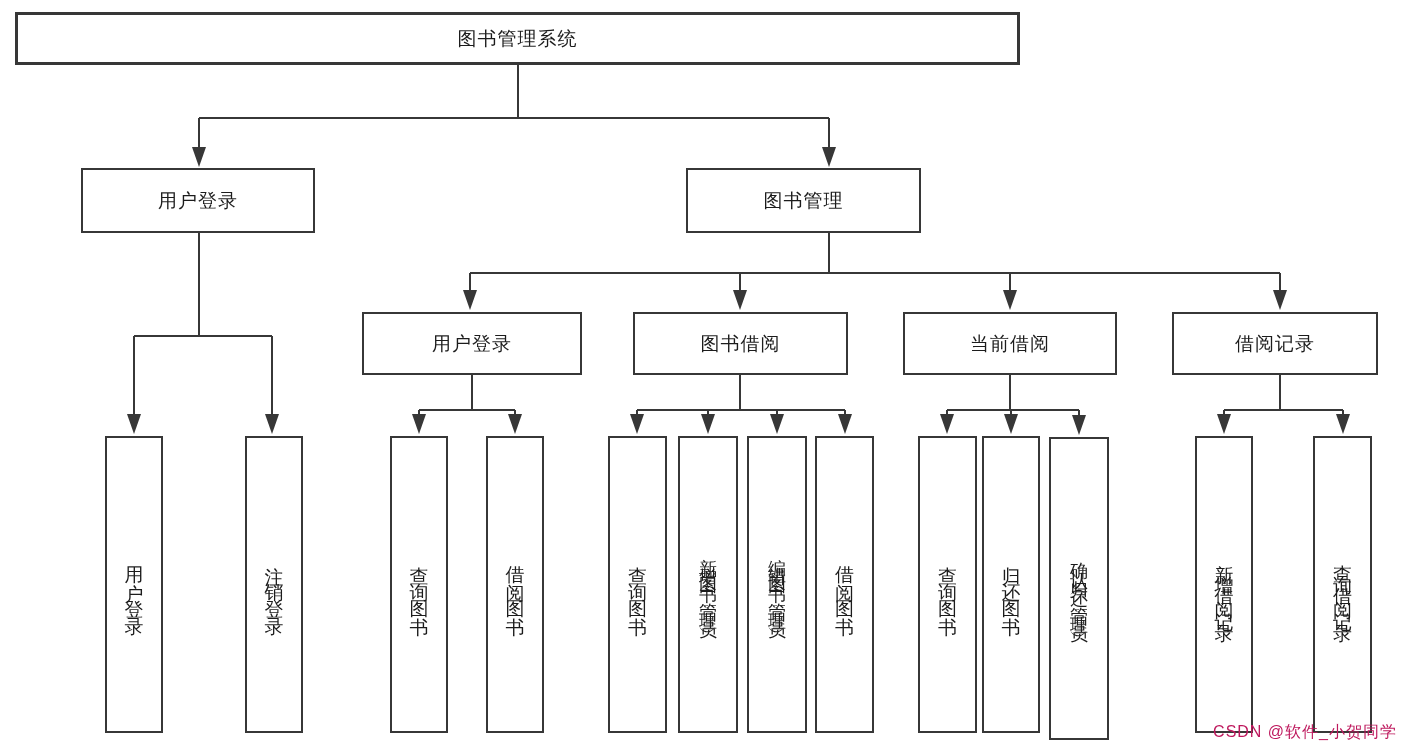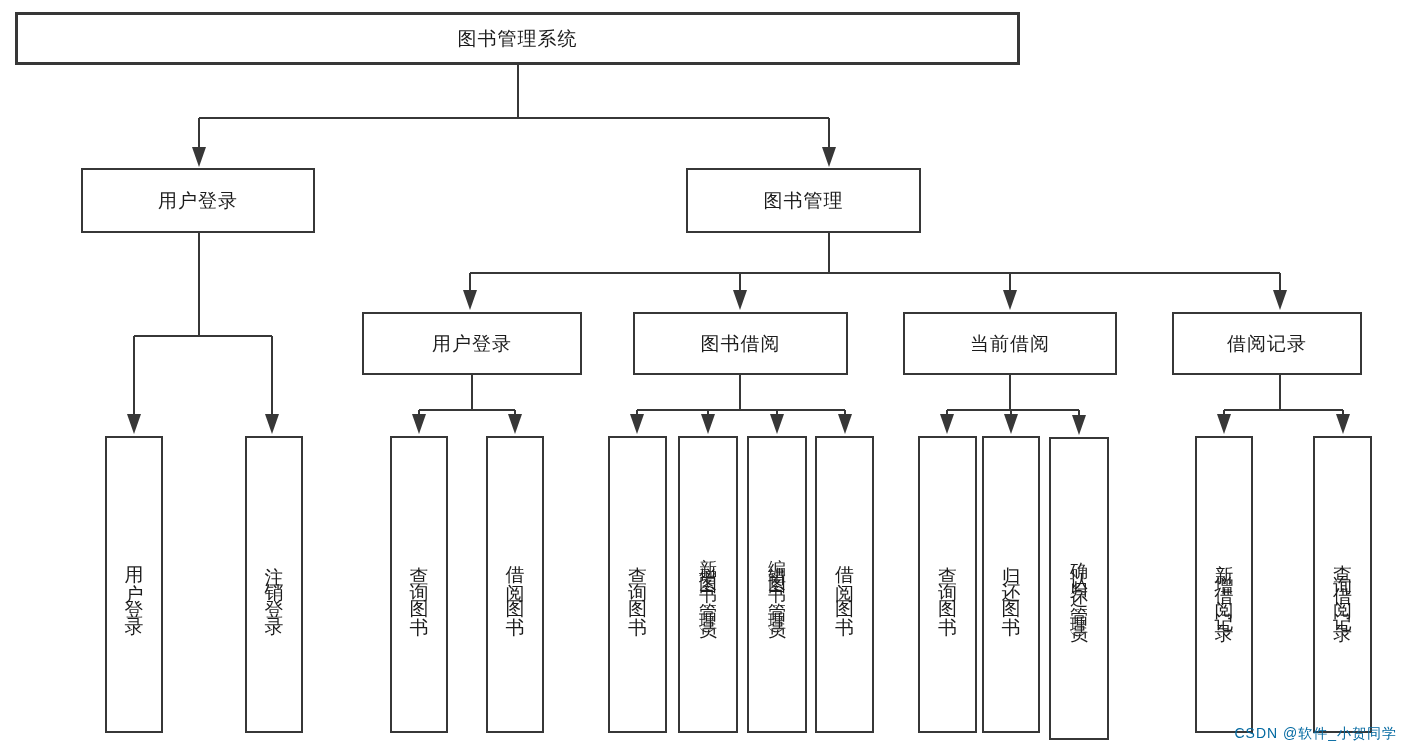--- a/index.html
+++ b/index.html
@@ -43,22 +43,22 @@
     text-orientation: mixed;
     white-space: nowrap;
   }
   .node.v.sp4 span { letter-spacing: 17px; }
   .node.v.sp6 span { letter-spacing: 12px; }
   .node.v.sp9 span { letter-spacing: 9px; font-size: 18px; }
   .watermark {
     position: absolute;
     right: 8px;
     bottom: 4px;
-    font-size: 14px;
-    color: #0369a1;
+    font-size: 16px;
+    color: #be185d;
     letter-spacing: 1px;
     z-index: 5;
   }
 </style>
 </head>
 <body>
 
 <div class="canvas">
 
   <svg class="connectors" width="1405" height="747" viewBox="0 0 1405 747">
@@ -114,21 +114,21 @@
 
   <div class="node" style="left:362px; top:312px; width:220px; height:63px;">
     <span>用户登录</span>
   </div>
   <div class="node" style="left:903px; top:312px; width:214px; height:63px;">
     <span>当前借阅</span>
   </div>
   <div class="node" style="left:633px; top:312px; width:215px; height:63px;">
     <span>图书借阅</span>
   </div>
-  <div class="node" style="left:1172px; top:312px; width:190px; height:63px;">
+  <div class="node" style="left:1172px; top:312px; width:206px; height:63px;">
     <span>借阅记录</span>
   </div>
 
   <div class="node v sp4" style="left:105px; top:436px; width:58px; height:297px;">
     <span>用户登录</span>
   </div>
   <div class="node v sp4" style="left:245px; top:436px; width:58px; height:297px;">
     <span>注销登录</span>
   </div>
 

